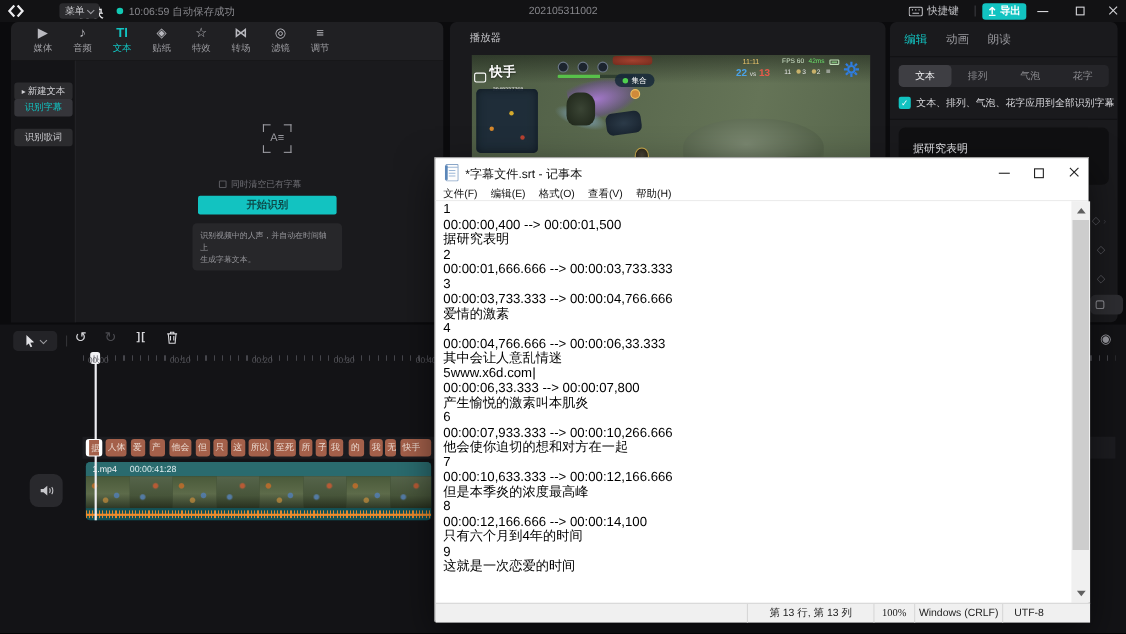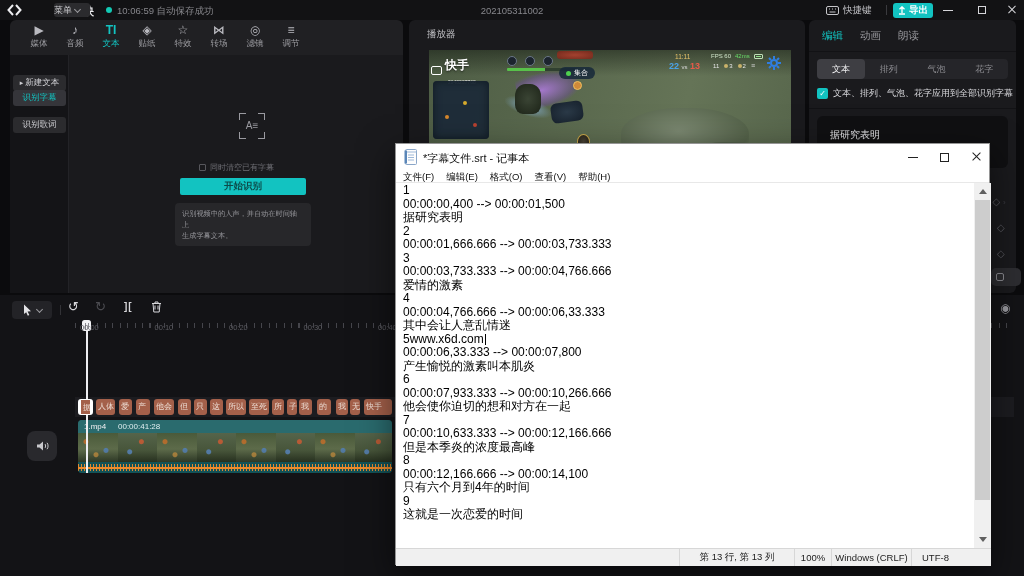--- a/index.html
+++ b/index.html
@@ -3,21 +3,21 @@
 <meta charset="utf-8">
 <style>
   html,body{margin:0;padding:0;background:#000;}
   *{box-sizing:border-box;margin:0;padding:0;font-family:"Liberation Sans","DejaVu Sans",sans-serif;}
   #stage{position:relative;width:1024px;height:576px;background:#0b0b0d;overflow:hidden;}
   .abs{position:absolute;}
 
   
   .topbar{position:absolute;left:0;top:0;width:1024px;height:20px;background:#121214;}
   .logo-text{position:absolute;left:24px;top:4px;color:#ededf0;font-size:11px;font-weight:bold;margin-left:48px;}
-  .menu-btn{position:absolute;left:54px;top:3px;width:36px;height:14px;background:#2b2b2e;border-radius:3px;color:#c9c9cd;font-size:9px;display:flex;align-items:center;gap:3px;}
+  .menu-btn{position:absolute;left:54px;top:3px;width:36px;height:14px;background:#2b2b2e;border-radius:3px;color:#c9c9cd;font-size:9px;display:flex;align-items:center;justify-content:center;gap:3px;}
   .chev{width:5px;height:5px;border-right:1px solid #9a9a9f;border-bottom:1px solid #9a9a9f;transform:rotate(45deg);margin-top:-2px;}
   .save-dot{position:absolute;left:106px;top:7px;width:6px;height:6px;border-radius:50%;background:#12c9b4;}
   .save-text{position:absolute;left:117px;top:5px;color:#87878c;font-size:9.5px;}
   .doc-title{position:absolute;left:452px;top:5px;width:120px;text-align:center;color:#87878c;font-size:9.5px;}
   .shortcut{position:absolute;left:826px;top:3px;height:14px;display:flex;align-items:center;gap:4px;color:#c5c5c9;font-size:9.5px;}
   .tb-sep{position:absolute;left:886px;top:5px;width:1px;height:10px;background:#3a3a3e;}
   .export-btn{position:absolute;left:893px;top:3px;width:40px;height:15px;background:#12c3c1;border-radius:3px;color:#fff;font-size:9.5px;display:flex;align-items:center;justify-content:center;gap:3px;font-weight:bold;}
   .win-btn{position:absolute;top:0;width:26px;height:20px;}
   .bar-ic{position:absolute;left:8px;top:10px;width:10px;height:1px;background:#d6d6da;}
   .sq-ic{position:absolute;left:9px;top:6px;width:8px;height:8px;border:1px solid #d6d6da;}
@@ -157,21 +157,21 @@
   .np-line{font-size:12px;line-height:13.5px;color:#000;white-space:pre;}
   .caret{display:inline-block;width:1px;height:11px;background:#000;vertical-align:-2px;margin-left:1px;}
   .np-scroll{position:absolute;left:578px;top:39px;width:17px;height:365px;background:#f0f0f0;}
   .np-thumb{position:absolute;left:1px;top:17px;width:15px;height:300px;background:#cdcdcd;}
   .scroll-arrow{position:absolute;left:4.5px;width:0;height:0;border-left:4px solid transparent;border-right:4px solid transparent;}
   .sa-up{top:6px;border-bottom:5px solid #606060;}
   .sa-down{bottom:6px;border-top:5px solid #606060;}
   .np-status{position:absolute;left:0;top:404px;width:595px;height:18px;background:#f0f0f0;border-top:1px solid #d7d7d7;display:flex;align-items:stretch;font-size:9.5px;color:#222;}
   .np-status .sp{flex:1;}
   .st-cell{border-left:1px solid #d7d7d7;display:flex;align-items:center;justify-content:center;}
-  .st-pos{width:115px;} .st-zoom{width:37px;} .st-eol{width:80px;} .st-enc{width:72px;justify-content:flex-start;padding-left:10px;}
+  .st-pos{width:115px;} .st-zoom{width:37px;font-family:Liberation Serif, serif;} .st-eol{width:80px;} .st-enc{width:72px;justify-content:flex-start;padding-left:10px;}
   .grip{width:8px;}
 </style>
 </head>
 <body>
 
 <div id="stage">
 
   <div class="topbar">
     <svg class="abs" style="left:7px;top:4px;" width="15" height="12" viewBox="0 0 15 12">
         <path d="M6 1 1.5 6 6 11 M9 1l4.5 5L9 11" stroke="#ededf0" stroke-width="2" fill="none"></path>

